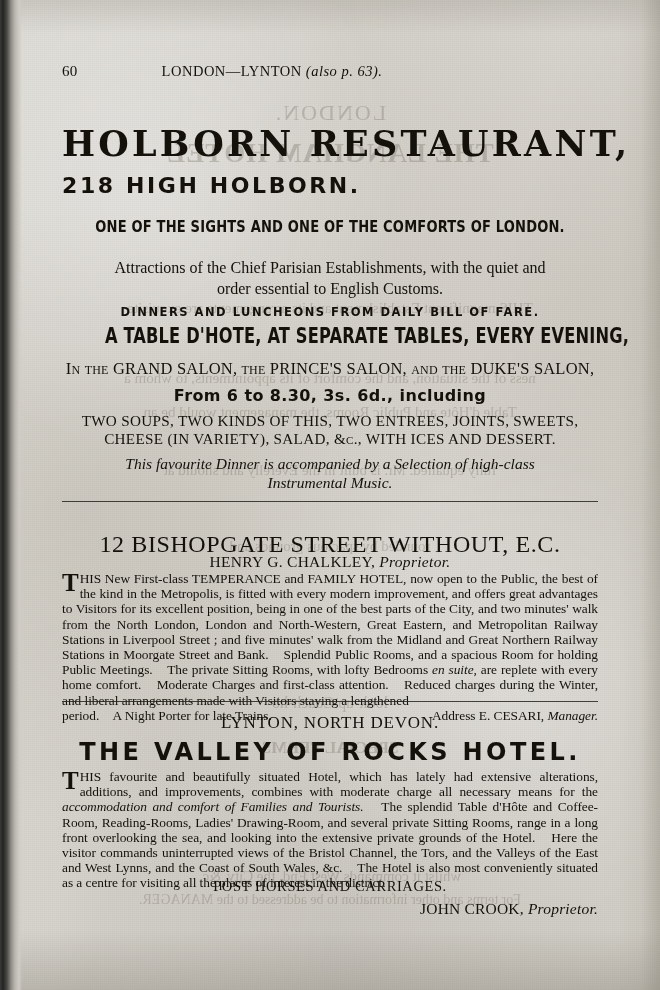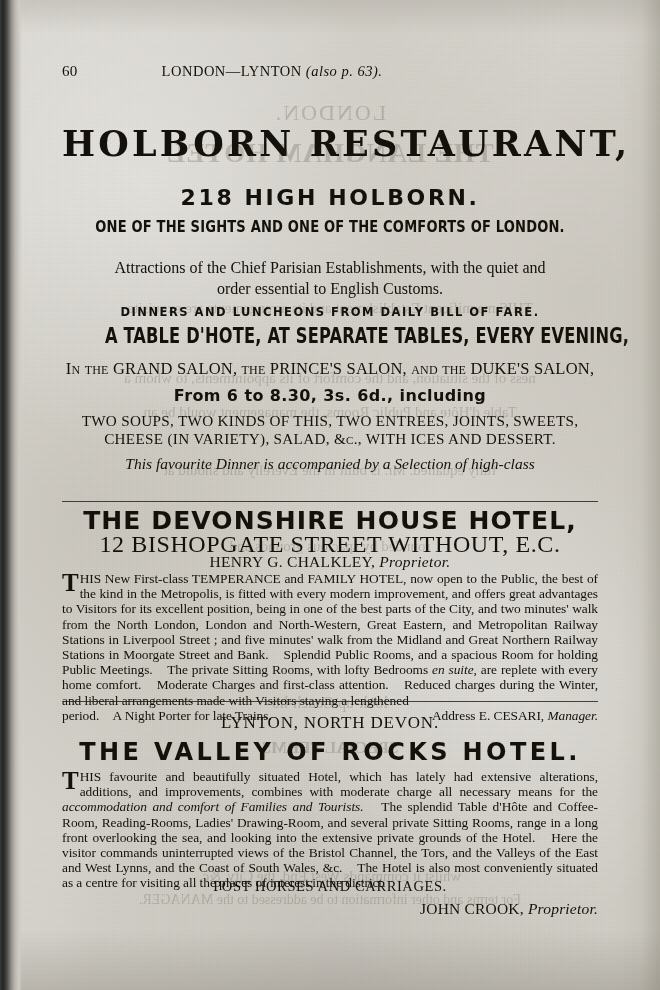--- a/index.html
+++ b/index.html
@@ -136,26 +136,25 @@
   }
   #holborn-name {
     text-align: center;
     font-family: "DejaVu Serif", "Liberation Serif", serif;
     font-weight: 700;
     font-size: 35px;
     letter-spacing: 3.2px;
     white-space: nowrap;
   }
   #holborn-addr {
-    text-align: center;
+    text-align: left;
     font-family: "DejaVu Sans", "Liberation Sans", sans-serif;
     font-weight: 700;
     font-size: 22px;
     letter-spacing: 2.6px;
-    margin-top: 12px;
   }
   #holborn-tag {
     text-align: center;
     font-family: "DejaVu Sans Condensed", "DejaVu Sans", "Liberation Sans", sans-serif;
     font-weight: 700;
     font-size: 16.5px;
     letter-spacing: .2px;
     transform: scaleX(.88);
     transform-origin: center;
     white-space: nowrap;
@@ -332,24 +331,24 @@
 
     <div class="row" id="holborn-dinners" style="top:304px;">DINNERS AND LUNCHEONS FROM DAILY BILL OF FARE.</div>
     <div class="row" id="holborn-table-dhote" style="top:322px;">A TABLE D'HOTE, AT SEPARATE TABLES, EVERY EVENING,</div>
     <div class="row" id="holborn-salons" style="top:358px;">In the GRAND SALON, the PRINCE'S SALON, and the DUKE'S SALON,</div>
     <div class="row" id="holborn-price" style="top:385px;text-align:center;">From 6 to 8.30, 3s. 6d., including</div>
 
     <div class="row smallcap-line" style="top:410px;">TWO SOUPS, TWO KINDS OF THIS, TWO ENTREES, JOINTS, SWEETS,</div>
     <div class="row smallcap-line" style="top:428px;">CHEESE (IN VARIETY), SALAD, &amp;c., WITH ICES AND DESSERT.</div>
 
     <div class="row" id="holborn-music" style="top:452px;">This favourite Dinner is accompanied by a Selection of high-class</div>
+    <div class="row" id="holborn-music-2" style="top:473px; text-align:center; font-style:italic; font-size:15.5px;">Instrumental Music.</div>
 
     <hr class="rule" style="top:500px;">
 
-    <div class="row" id="devon-name" style="top:505px;">THE DEVONSHIRE HOUSE HOTEL,</div>
     <div class="row" id="devon-addr" style="top:530px;">12 BISHOPGATE STREET WITHOUT, E.C.</div>
     <div class="row" id="devon-prop" style="top:552px;"><span>HENRY G. CHALKLEY,</span> <span class="ital">Proprietor.</span></div>
 
     <div class="row body-para" style="top:570px; width:100%;">
       <span class="dropcap">T</span><span>HIS New First-class TEMPERANCE and FAMILY HOTEL, now open to the Public, the best of the kind in the Metropolis, is fitted with every modern improvement, and offers great advantages to Visitors for its excellent position, being in one of the best parts of the City, and two minutes' walk from the North London, London and North-Western, Great Eastern, and Metropolitan Railway Stations in Liverpool Street ; and five minutes' walk from the Midland and Great Northern Railway Stations in Moorgate Street and Bank.　Splendid Public Rooms, and a spacious Room for holding Public Meetings.　The private Sitting Rooms, with lofty Bedrooms </span><span class="ital">en suite</span><span>, are replete with every home comfort.　Moderate Charges and first-class attention.　Reduced charges during the Winter, and liberal arrangements made with Visitors staying a lengthened</span>
       <div class="lastline">
         <span>period.　A Night Porter for late Trains.</span>
         <span><span>Address E. CESARI, </span><span class="ital">Manager.</span></span>
       </div>
     </div>

